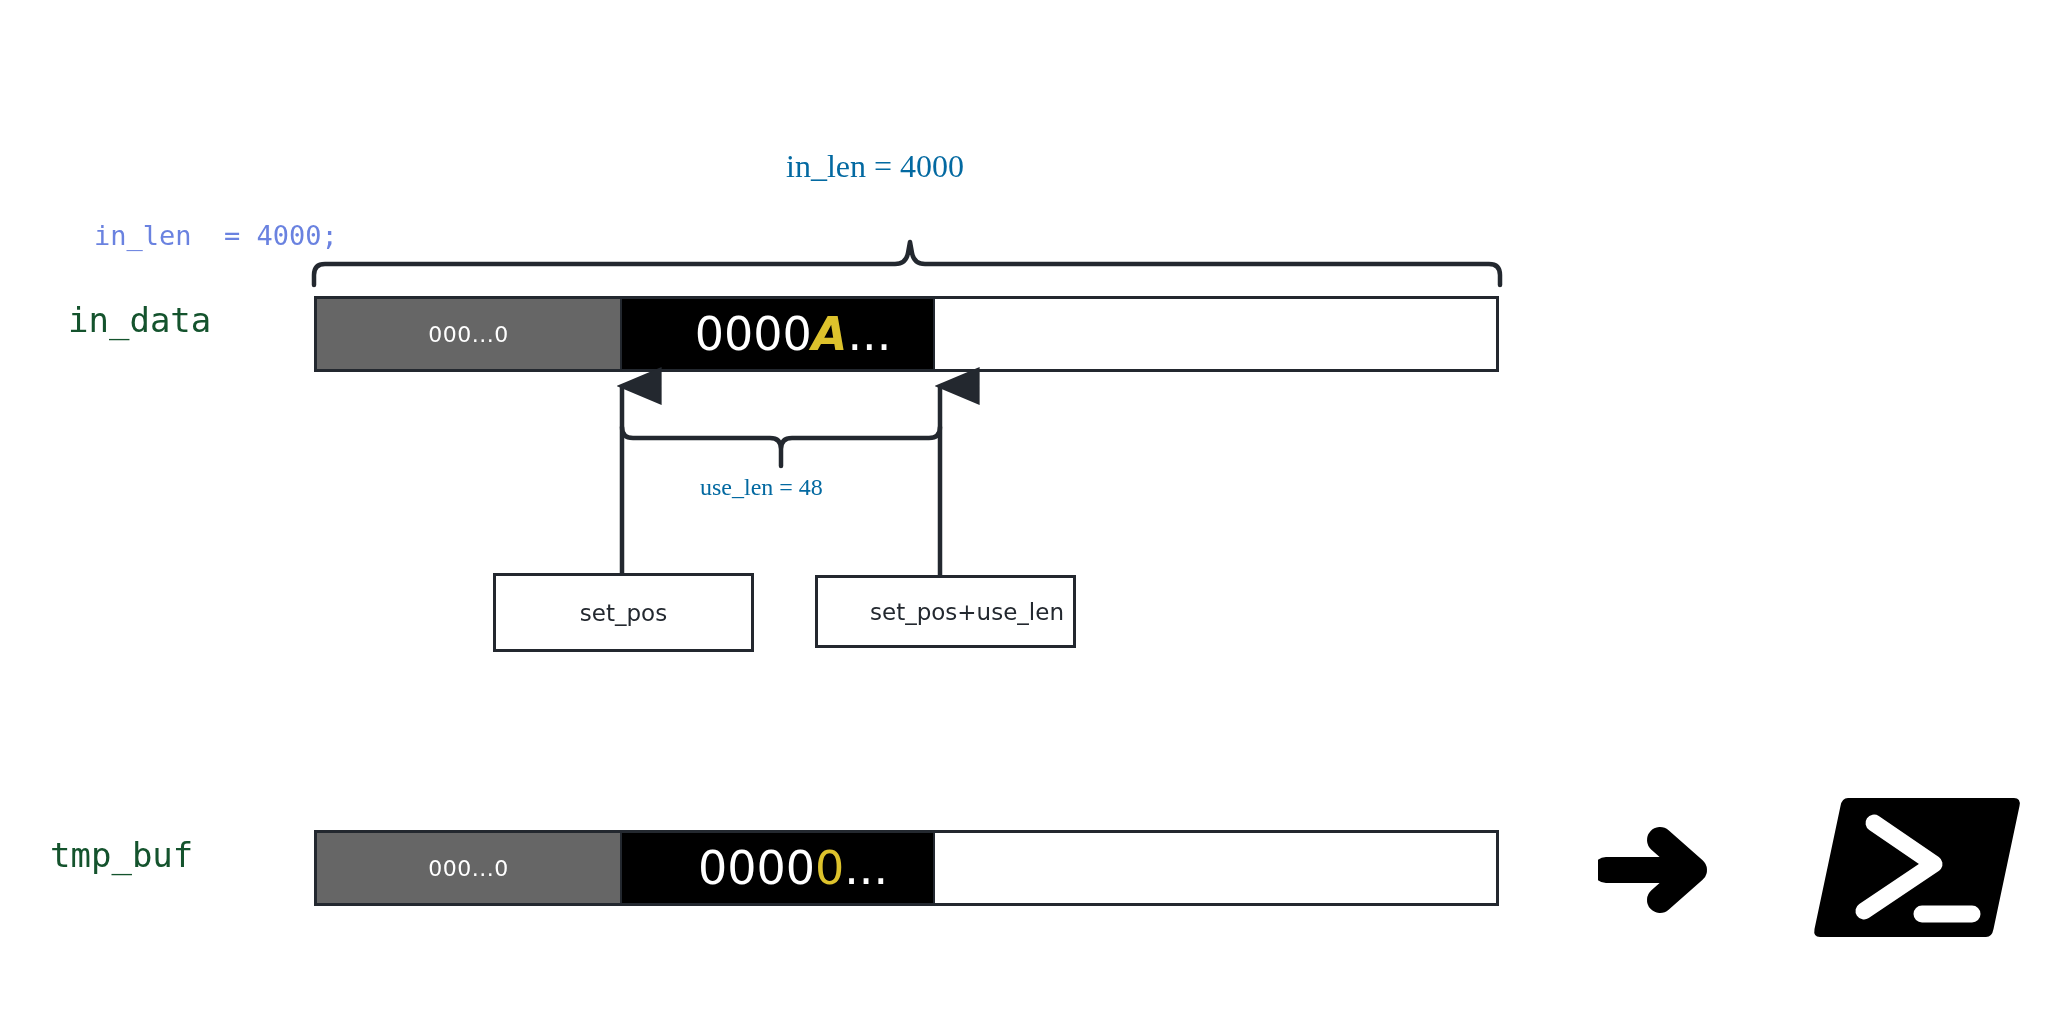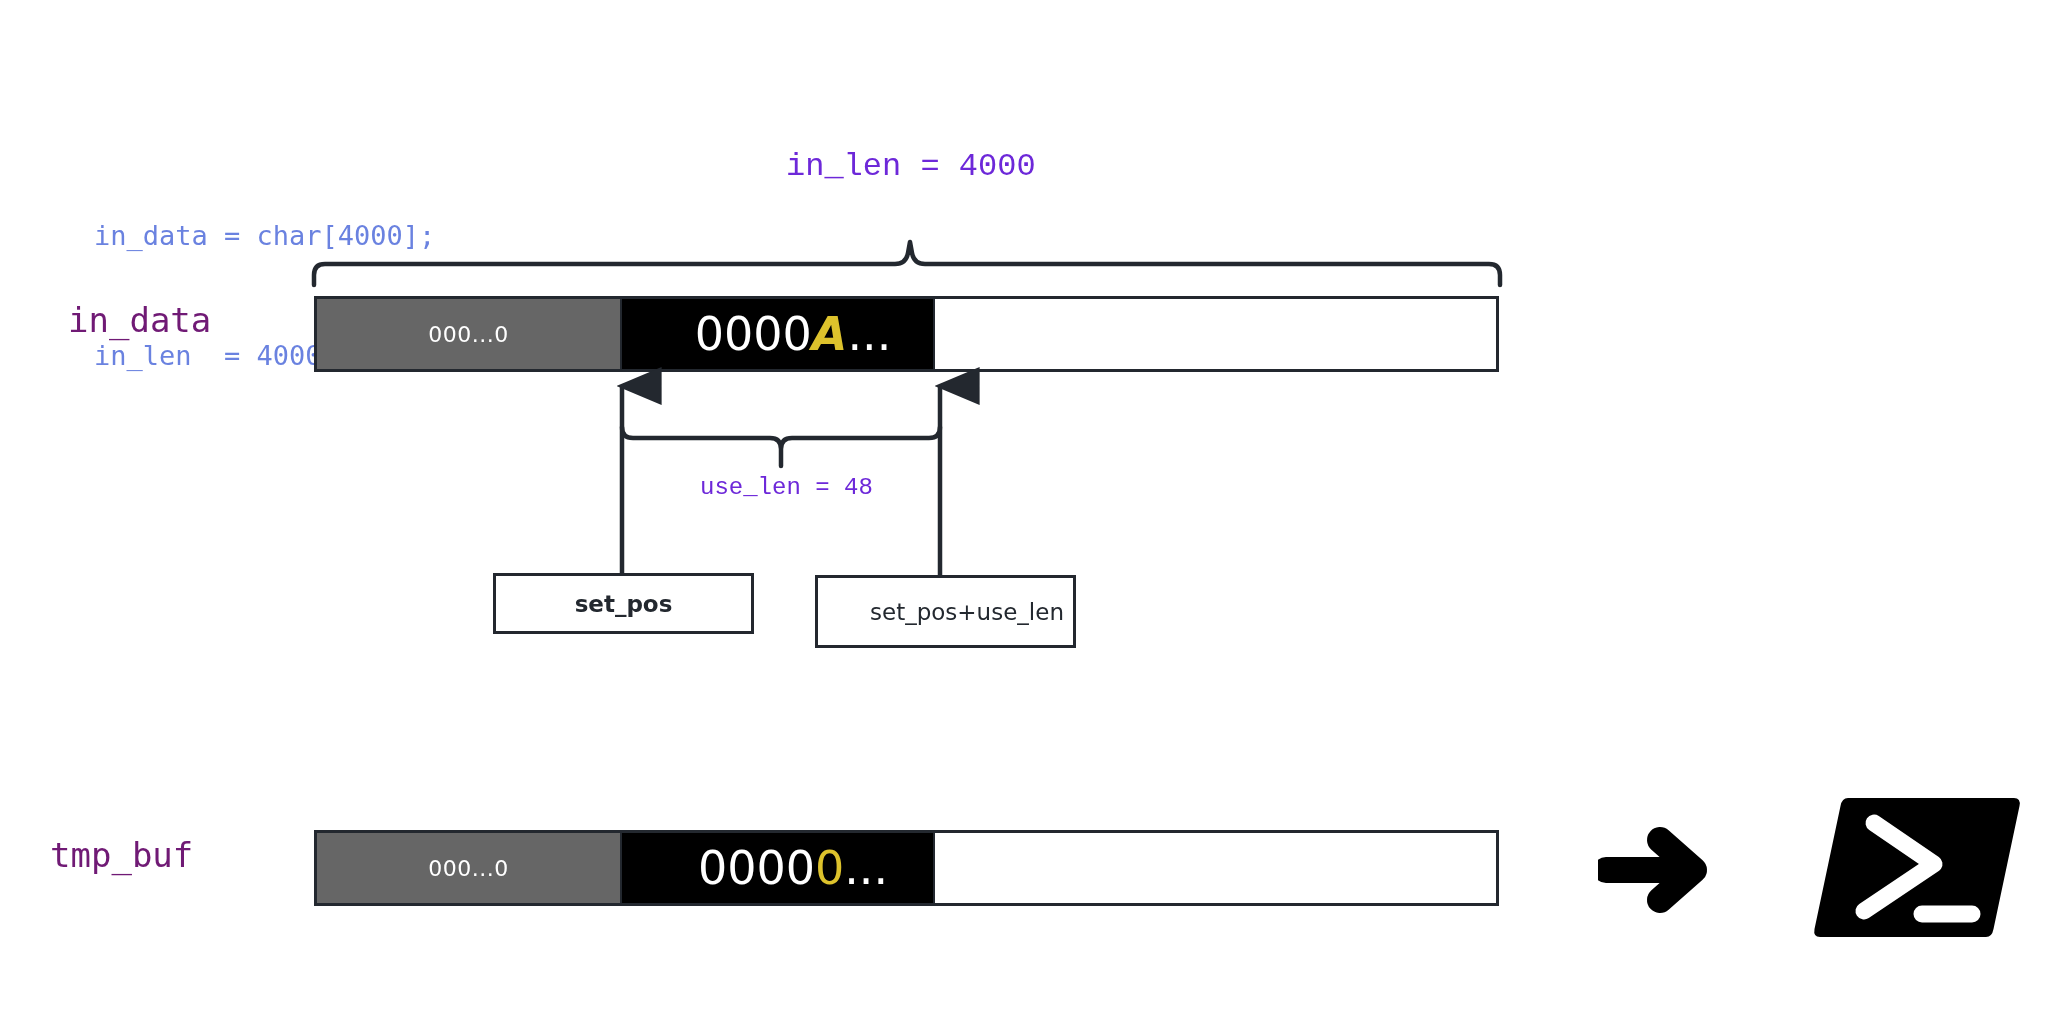--- a/index.html
+++ b/index.html
@@ -27,21 +27,21 @@
     white-space: pre;
     letter-spacing: 0px;
   }
   .code-line { white-space: pre; }
 
   
   .row-label {
     position: absolute;
     font-family: "DejaVu Sans Mono", "Liberation Mono", monospace;
     font-size: 34px;
-    color: #701a75;
+    color: #14532d;
     white-space: nowrap;
     text-align: right;
   }
   #in-data-label  { left: 68px;  top: 300px; }
   #tmp-buf-label  { left: 50px;  top: 835px; }
 
   
   .bar {
     position: absolute;
     height: 76px;
@@ -84,41 +84,41 @@
     white-space: nowrap;
     line-height: 1;
   }
   .hl-italic { color: #ddc22c; font-style: italic; font-weight: 600; }
   .hl-plain  { color: #ddc22c; font-style: normal; }
   .seg-white { background: #ffffff; flex: 1; }
 
   
   .ann {
     position: absolute;
-    font-family: Liberation Mono, monospace;
-    color: #6d28d9;
+    font-family: Liberation Serif, serif;
+    color: #0369a1;
     white-space: nowrap;
   }
   #in-len-label  { left: 786px; top: 148px; font-size: 32px; }
   #use-len-label { left: 700px; top: 474px; font-size: 24px; }
 
   
   .ptr-box {
     position: absolute;
     border: 3px solid #23282f;
     background: #ffffff;
     display: flex;
     align-items: center;
     justify-content: center;
     font-family: "DejaVu Sans", sans-serif;
     font-size: 23px;
     color: #23282f;
     white-space: nowrap;
   }
-  #set-pos-box        { left: 493px; top: 573px; width: 261px; height: 61px; font-weight: bold; }
+  #set-pos-box        { left: 493px; top: 573px; width: 261px; height: 79px; }
   #set-pos-use-len-box{ left: 815px; top: 575px; width: 261px; height: 73px; padding-left: 43px; }
 
   
   #overlay {
     position: absolute; left: 0; top: 0;
     width: 2068px; height: 1024px;
     pointer-events: none;
   }
 
   
@@ -132,21 +132,20 @@
     left: 1812px; top: 790px;
     width: 210px; height: 155px;
   }
 </style>
 </head>
 <body>
 
 <div id="stage">
 
   <div class="code-block">
-    <div class="code-line">in_data = char[4000];</div>
     <div class="code-line">in_len  = 4000;</div>
   </div>
 
   <div class="row-label" id="in-data-label">in_data</div>
 
   <div class="bar" id="in-data-bar">
     <div class="seg seg-gray">
       <span class="seg-text">000...0</span>
     </div>
     <div class="seg seg-black">

